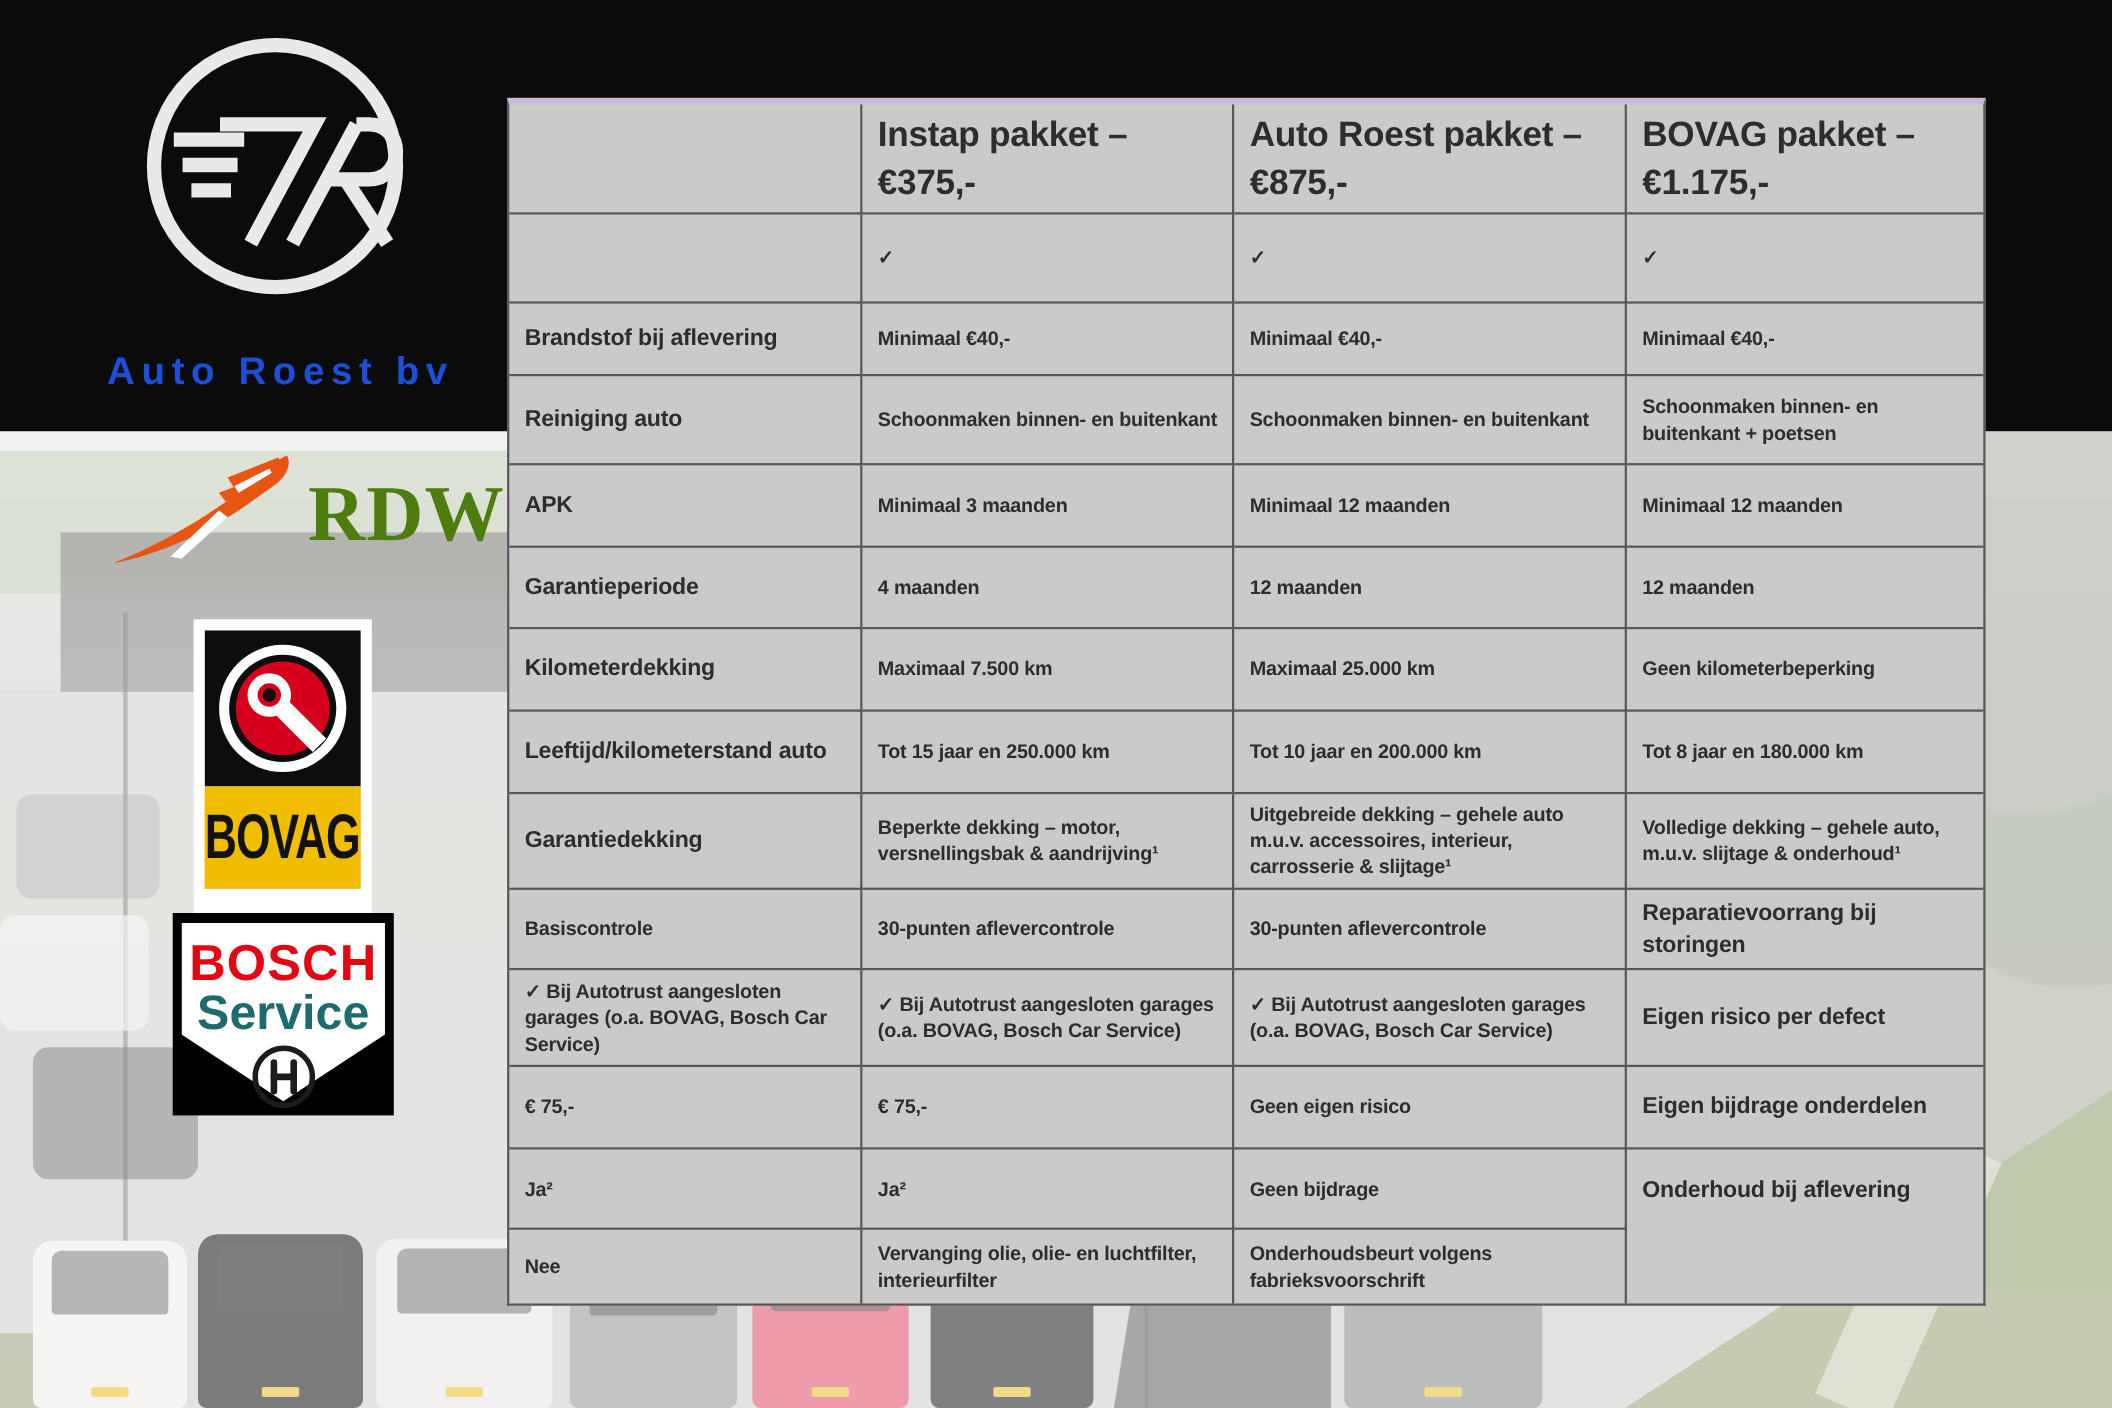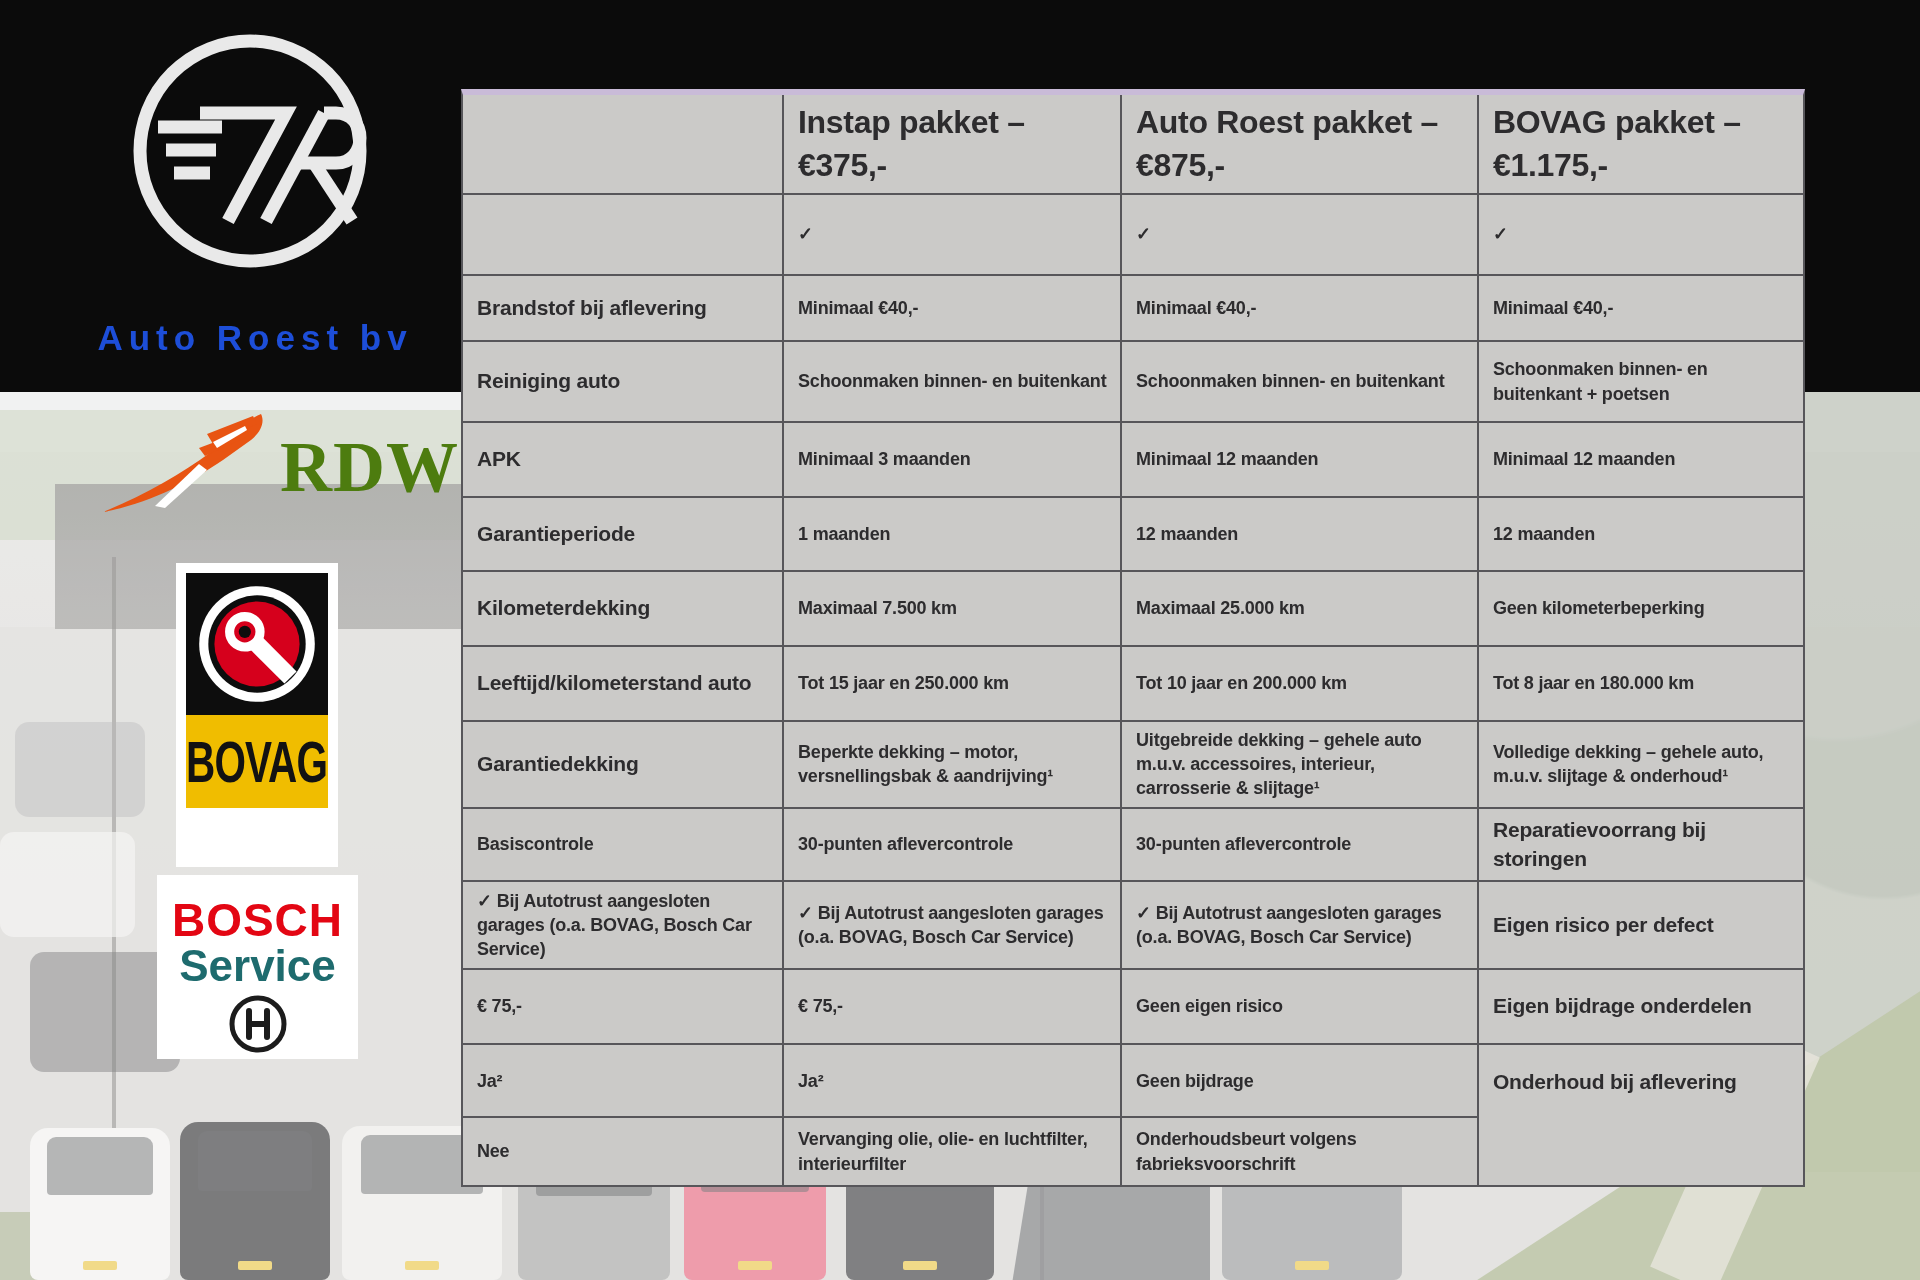--- a/index.html
+++ b/index.html
@@ -53,21 +53,21 @@
   .rdw .rdw-text{position:absolute;left:185px;top:18px;font-family:"Liberation Serif",serif;
         font-weight:700;font-size:72px;color:#4d7c0f;letter-spacing:1px;}
 
   
   .bovag{position:absolute;left:176px;top:563px;width:162px;height:304px;background:#fff;padding:10px;}
   .bovag .emblem{width:142px;height:142px;display:block;}
   .bovag .band{width:142px;height:93px;background:#f0bd00;display:flex;align-items:center;justify-content:center;}
   .bovag .band span{font-weight:700;font-size:44px;color:#121212;transform:scale(.92,1.3);letter-spacing:-1px;}
 
   
-  .bosch{position:absolute;left:157px;top:875px;width:201px;height:184px;background:#ffffff;}
+  .bosch{position:absolute;left:157px;top:830px;width:201px;height:184px;background:#000000;}
   .bosch .banner{position:absolute;left:0;top:0;width:100%;height:100%;background:#fff;
         clip-path:polygon(4% 5%,96% 5%,96% 60%,50% 93%,4% 60%);}
   .bosch .t1{position:absolute;left:0;top:18px;width:100%;text-align:center;color:#e30613;
         font-size:46px;font-weight:700;letter-spacing:1px;}
   .bosch .t2{position:absolute;left:0;top:66px;width:100%;text-align:center;color:#1e6b6e;
         font-size:44px;font-weight:700;}
   .bosch svg{position:absolute;left:70px;top:118px;}
 
   
   .pkg-table{position:absolute;left:461px;top:89px;width:1344px;height:1098px;
@@ -194,21 +194,21 @@
     <div class="cell">Minimaal €40,-</div>
     <div class="cell lbl">Reiniging auto</div>
     <div class="cell">Schoonmaken binnen- en buitenkant</div>
     <div class="cell">Schoonmaken binnen- en buitenkant</div>
     <div class="cell">Schoonmaken binnen- en buitenkant + poetsen</div>
     <div class="cell lbl">APK</div>
     <div class="cell">Minimaal 3 maanden</div>
     <div class="cell">Minimaal 12 maanden</div>
     <div class="cell">Minimaal 12 maanden</div>
     <div class="cell lbl">Garantieperiode</div>
-    <div class="cell">1 maanden</div>
+    <div class="cell">4 maanden</div>
     <div class="cell">12 maanden</div>
     <div class="cell">12 maanden</div>
     <div class="cell lbl">Kilometerdekking</div>
     <div class="cell">Maximaal 7.500 km</div>
     <div class="cell">Maximaal 25.000 km</div>
     <div class="cell">Geen kilometerbeperking</div>
     <div class="cell lbl">Leeftijd/kilometerstand auto</div>
     <div class="cell">Tot 15 jaar en 250.000 km</div>
     <div class="cell">Tot 10 jaar en 200.000 km</div>
     <div class="cell">Tot 8 jaar en 180.000 km</div>

